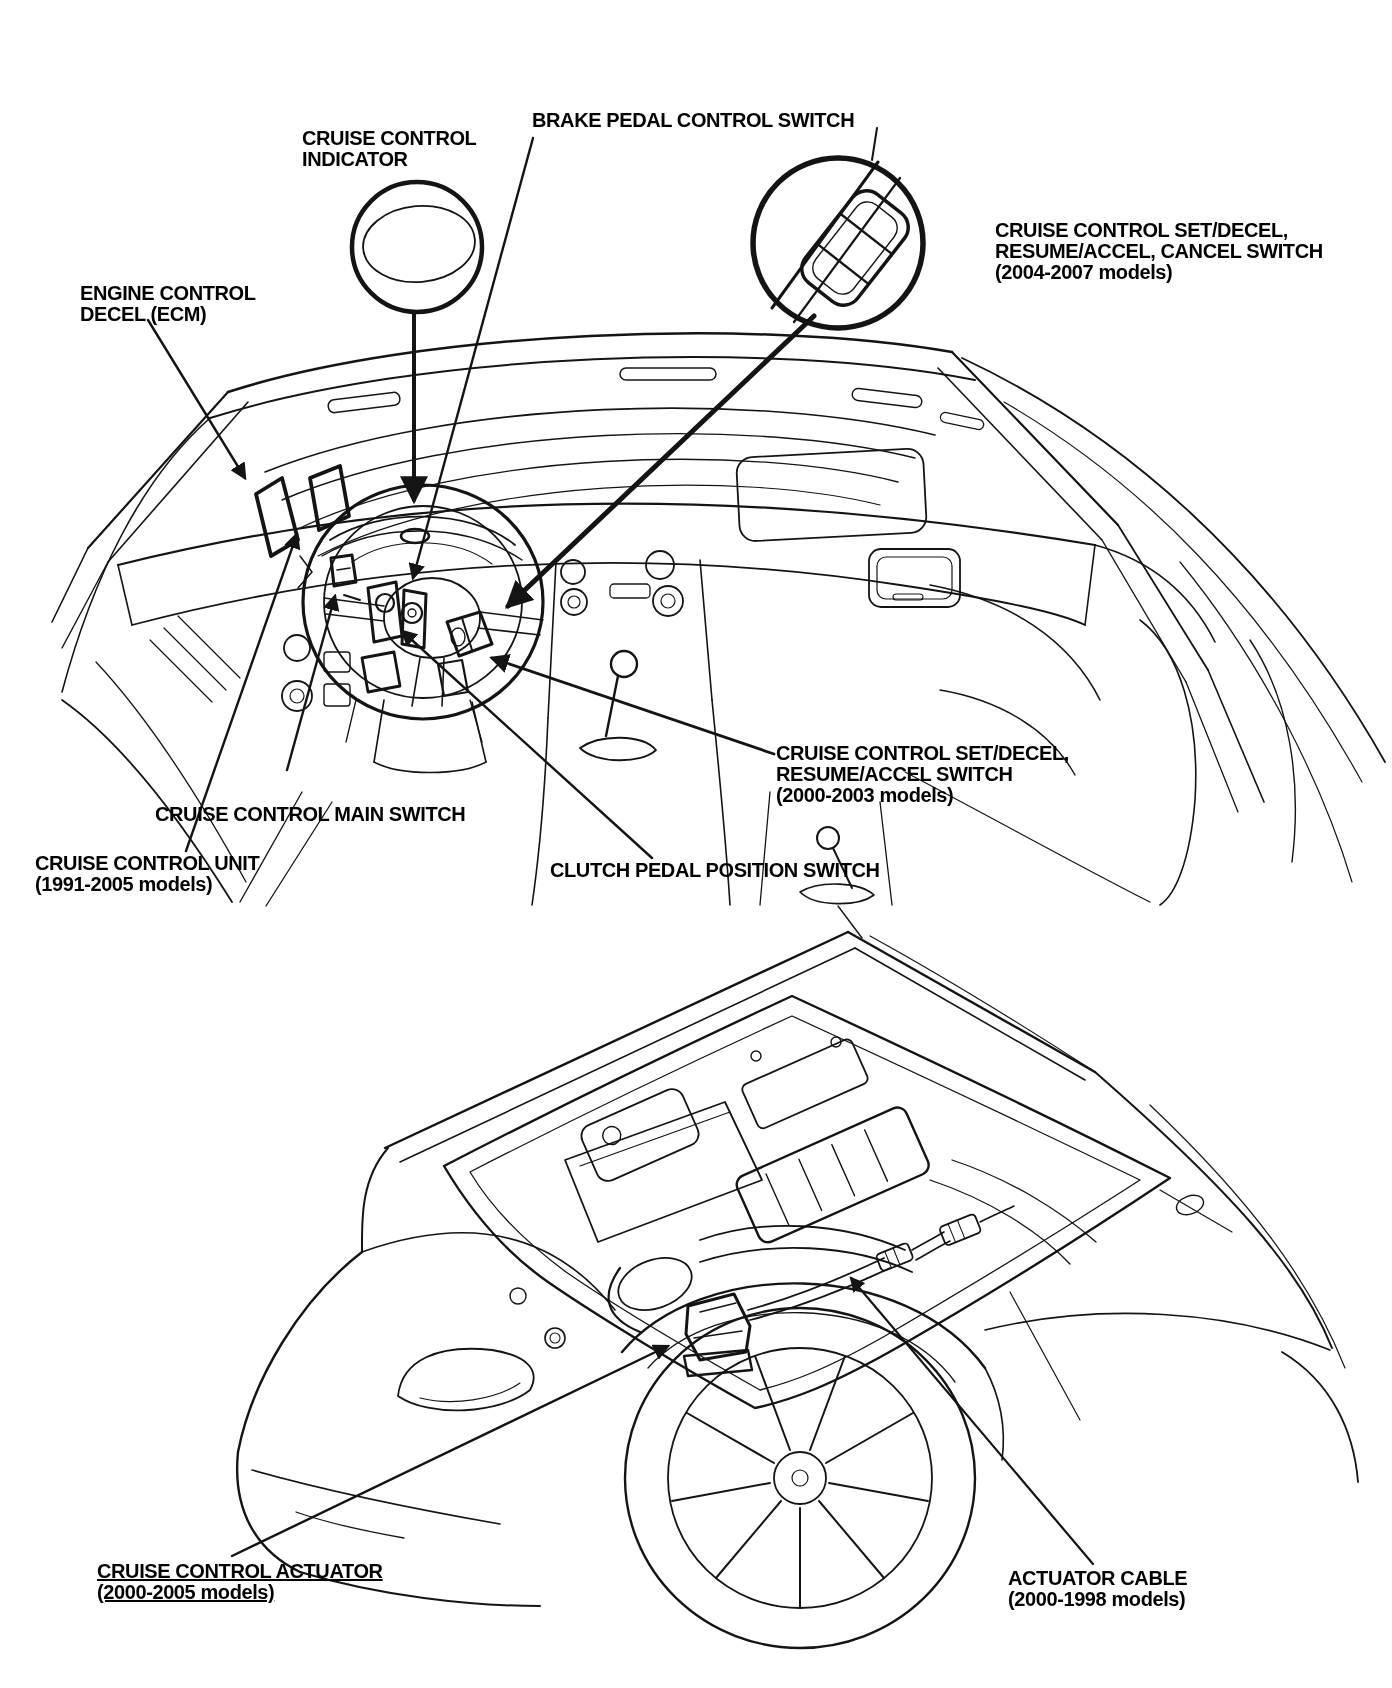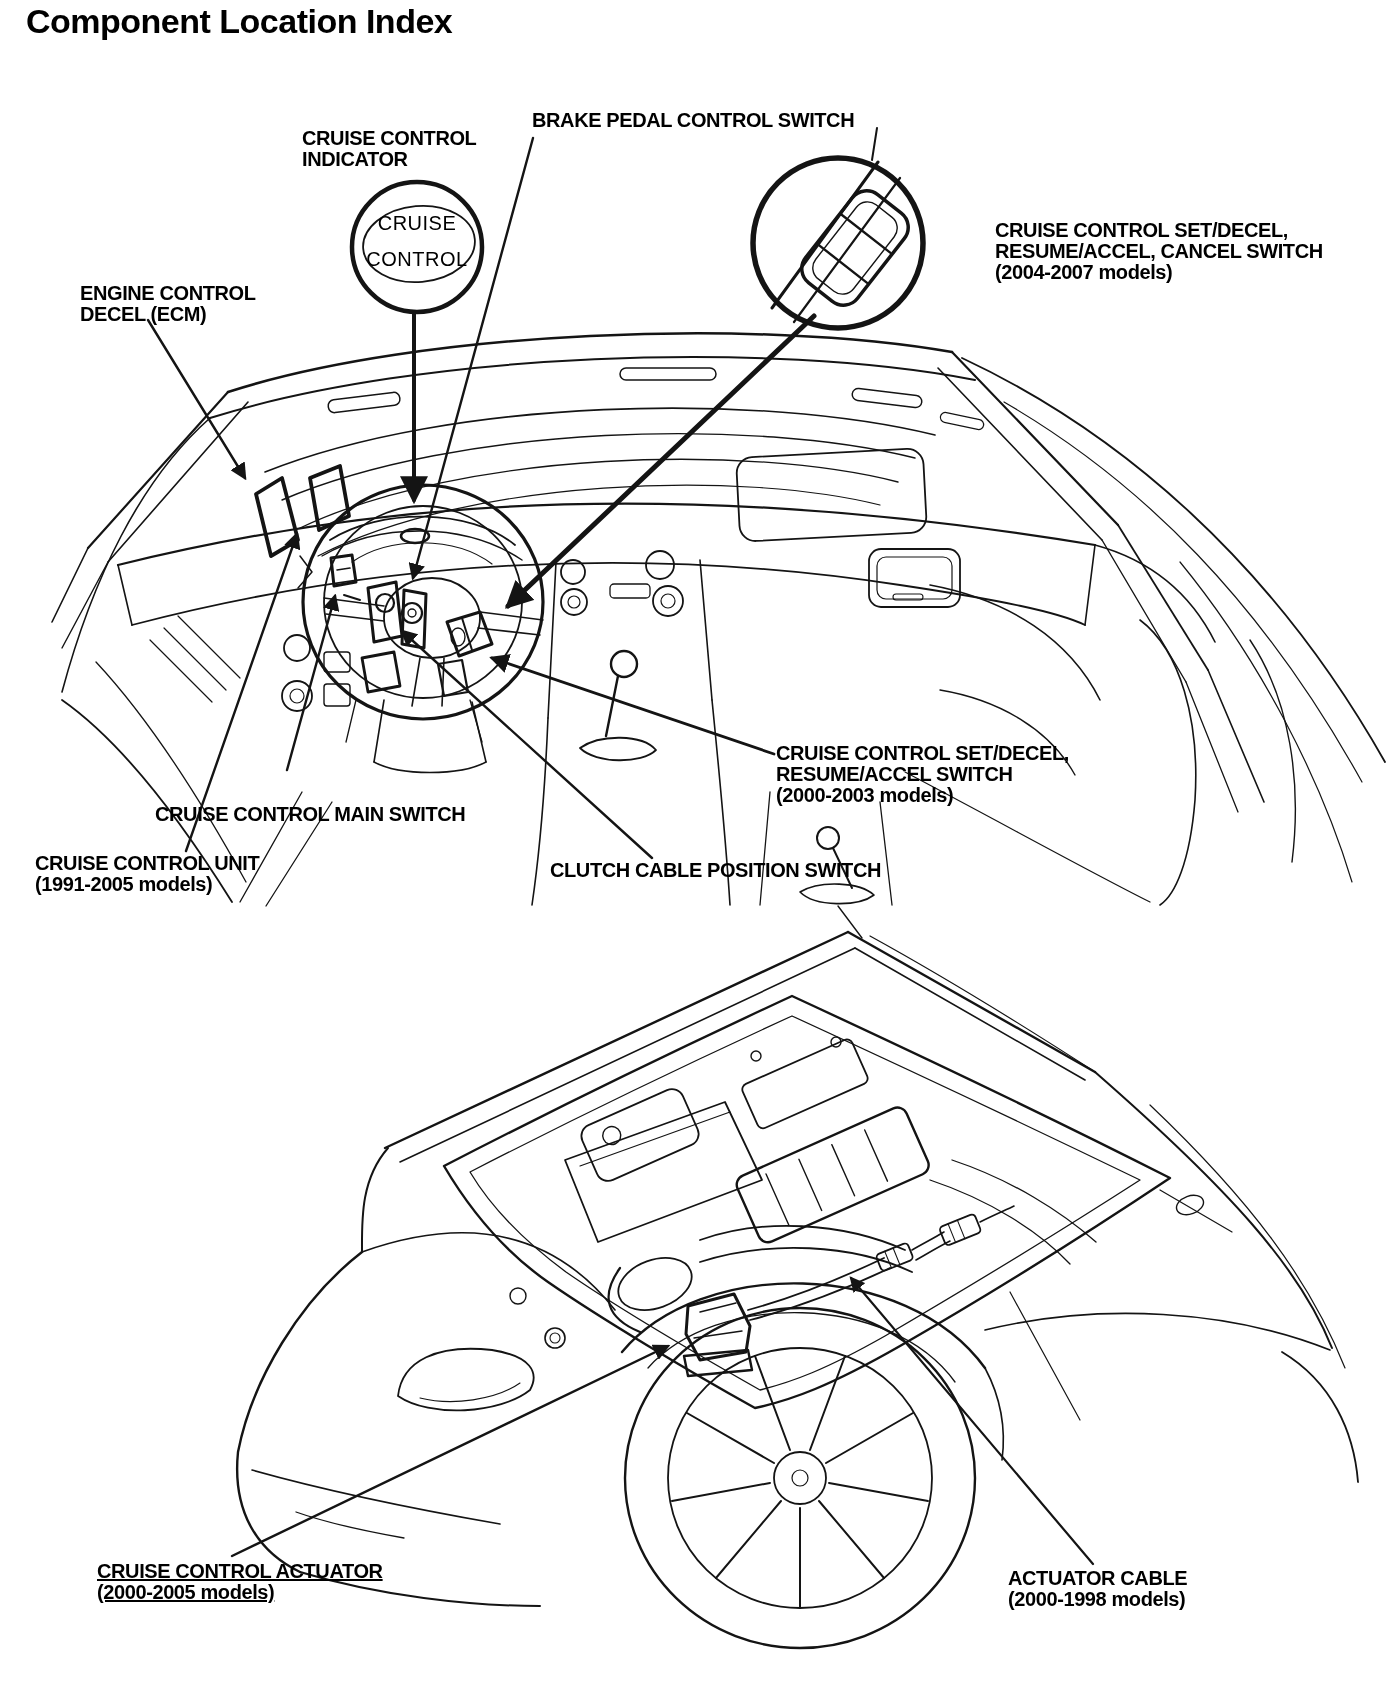--- a/index.html
+++ b/index.html
@@ -314,24 +314,21 @@
         <path d="M 1010,1292 L 1080,1420" stroke-width="1.2"></path>
       </g>
 
       <g>
         <line x1="232" y1="1556" x2="668" y2="1346" stroke-width="2.4" marker-end="url(#arr)"></line>
         <line x1="1093" y1="1564" x2="851" y2="1278" stroke-width="2.2" marker-end="url(#arr)"></line>
       </g>
     </g>
   </svg>
 
-  <div class="title">Component Location Index</div>
-
-  <div class="badge-text">CRUISE
-CONTROL</div>
+
 
   <div class="lbl lbl-indicator">CRUISE CONTROL
 INDICATOR</div>
 
   <div class="lbl lbl-brake">BRAKE PEDAL CONTROL SWITCH</div>
 
   <div class="lbl lbl-2004">CRUISE CONTROL SET/DECEL,
 RESUME/ACCEL, CANCEL SWITCH
 (2004-2007 models)</div>
 
@@ -340,20 +337,20 @@
 
   <div class="lbl lbl-main">CRUISE CONTROL MAIN SWITCH</div>
 
   <div class="lbl lbl-unit">CRUISE CONTROL UNIT
 (1991-2005 models)</div>
 
   <div class="lbl lbl-2000">CRUISE CONTROL SET/DECEL,
 RESUME/ACCEL SWITCH
 (2000-2003 models)</div>
 
-  <div class="lbl lbl-clutch">CLUTCH CABLE POSITION SWITCH</div>
+  <div class="lbl lbl-clutch">CLUTCH PEDAL POSITION SWITCH</div>
 
   <div class="lbl lbl-actuator">CRUISE CONTROL ACTUATOR
 (2000-2005 models)</div>
 
   <div class="lbl lbl-cable">ACTUATOR CABLE
 (2000-1998 models)</div>
 </div>
 
 </body></html>

